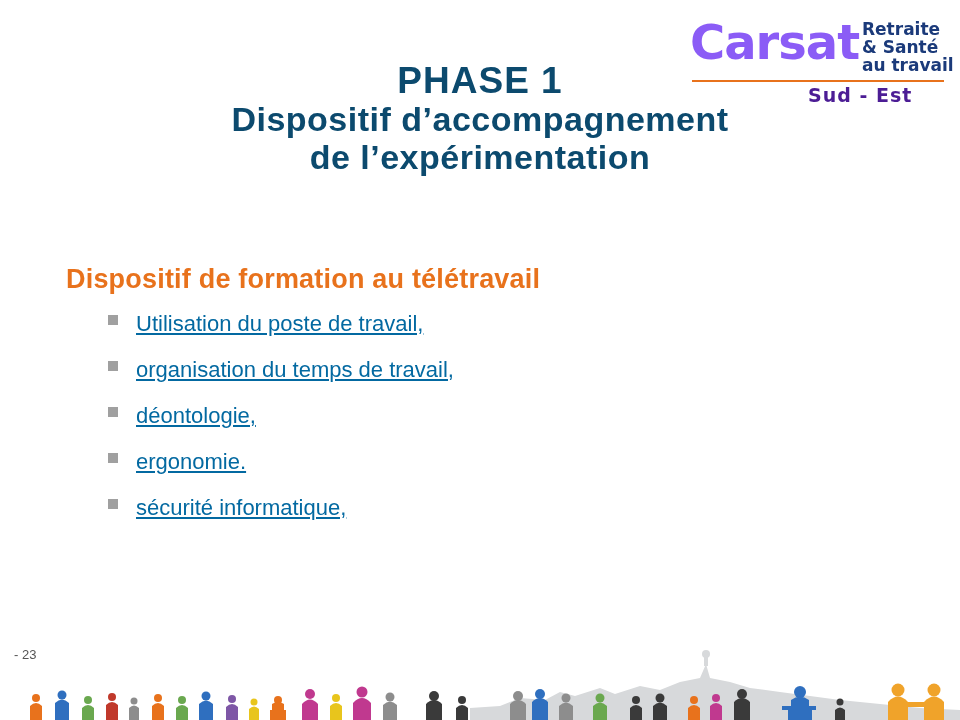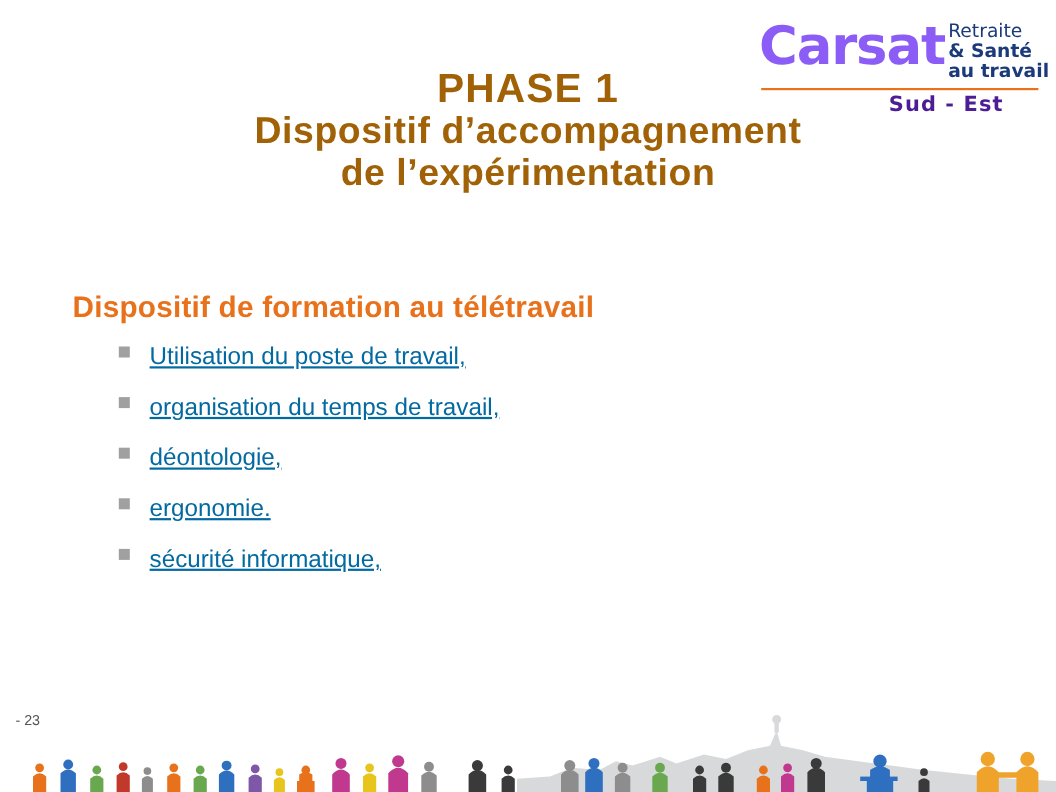--- a/index.html
+++ b/index.html
@@ -48,21 +48,21 @@
     color: #8b5cf6;
     letter-spacing: -1px;
     line-height: 1;
   }
   .logo-retraite {
     position: absolute;
     left: 172px;
     top: 8px;
     font-family: "DejaVu Sans", sans-serif;
     font-size: 17px;
-    font-weight: normal;
+    font-weight: bold;
     color: #1b3a7a;
     line-height: 1.15;
     white-space: nowrap;
   }
   .logo-sante {
     position: absolute;
     left: 172px;
     top: 26px;
     font-family: "DejaVu Sans", sans-serif;
     font-size: 17px;
@@ -103,21 +103,21 @@
 
   
   .title-area {
     position: absolute;
     top: 62px;
     left: 60px;
     width: 840px;
     text-align: center;
   }
   .title-line {
-    color: #a16207;
+    color: #0c4a6e;
     font-weight: bold;
     font-size: 34px;
     line-height: 38px;
     letter-spacing: 0.5px;
   }
   .title-line.main {
     font-size: 37px;
     letter-spacing: 1px;
   }
 

